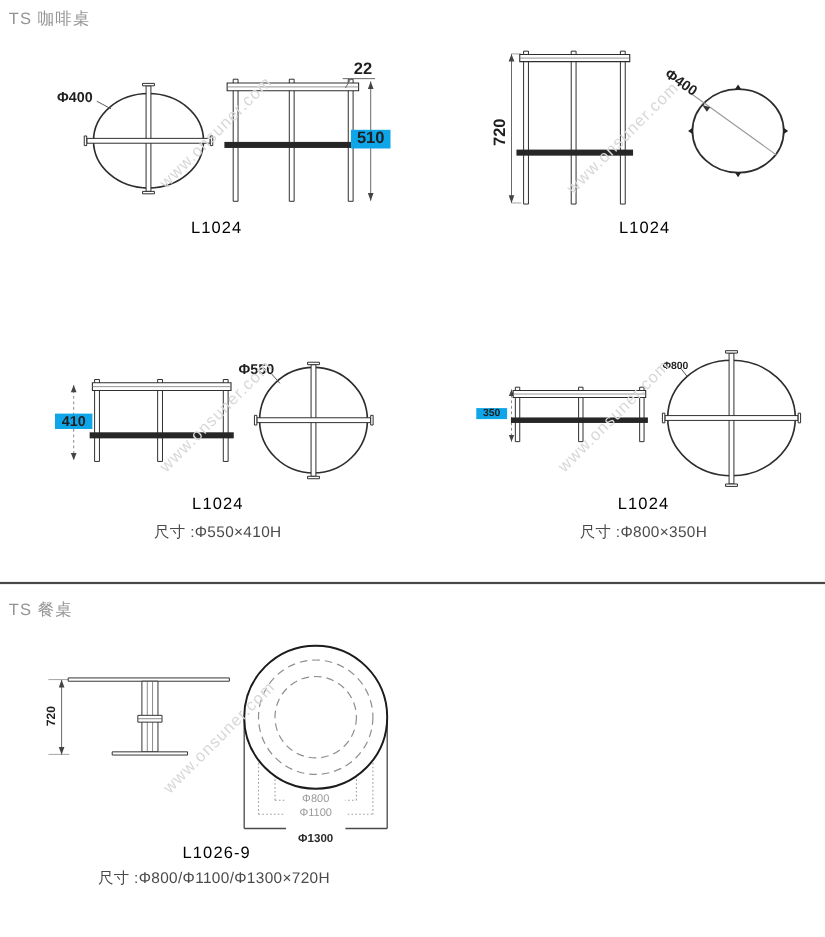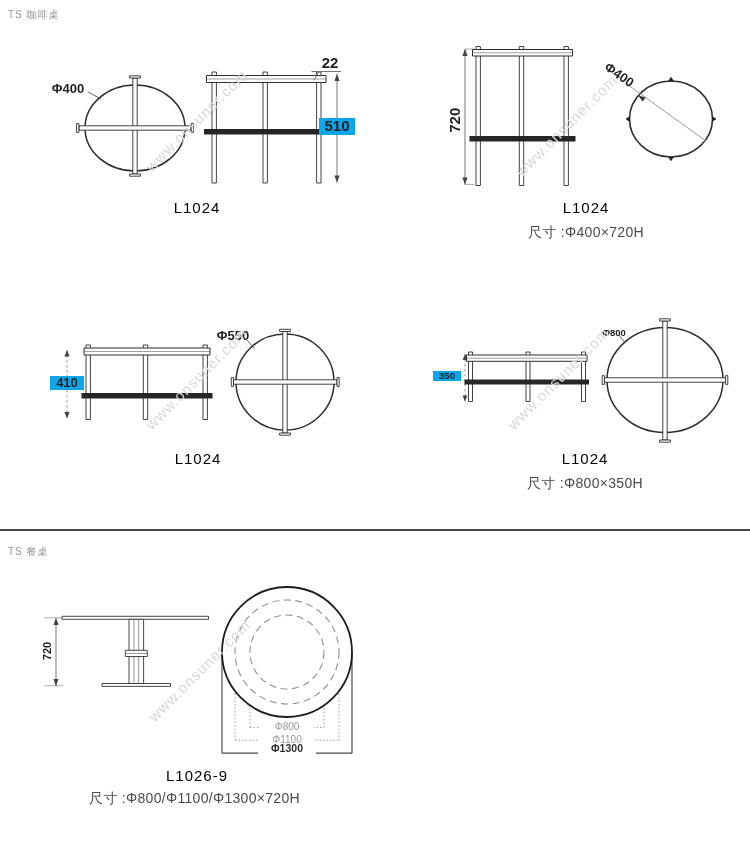--- a/index.html
+++ b/index.html
@@ -1,20 +1,20 @@
 <!DOCTYPE html>
 <html><head>
 <meta charset="utf-8">
 <style>
   html,body{margin:0;padding:0;background:#fff;}
   .page{position:relative;width:750px;height:852px;background:#ffffff;overflow:hidden;
         font-family:"Liberation Sans","DejaVu Sans",sans-serif;}
   .quad{position:absolute;}
   .quad svg{position:absolute;left:0;top:0;}
-  .section-title{position:absolute;font-size:10px;color:#949494;letter-spacing:1px;}
+  .section-title{position:absolute;font-size:15px;color:#949494;letter-spacing:1px;}
   .divider{position:absolute;left:0;width:750px;height:2px;background:#474747;}
   .lbl{position:absolute;line-height:1.1;text-align:center;color:#1f1f1f;font-weight:bold;background:#0ea5e9;}
   .lbl-lg{font-size:15px;}
   .lbl-md{font-size:13px;}
   .lbl-sm{font-size:9.5px;}
   .nobg{background:transparent;}
   .rot-ccw{transform:rotate(-90deg);}
   .rot-diag{transform:rotate(35deg);}
   .model{position:absolute;font-size:15px;color:#000000;text-align:center;letter-spacing:1px;}
   .size{position:absolute;font-size:14px;color:#4a4a4a;text-align:center;letter-spacing:0.3px;}
@@ -88,21 +88,20 @@
         <polygon points="263.4,55.5 270.6,57.6 267.6,61.6" fill="#333" stroke="none"></polygon>
         <polygon points="293,41.3 299,41.3 296,36.8" fill="#222" stroke="none"></polygon>
         <polygon points="293,116.7 299,116.7 296,121.2" fill="#222" stroke="none"></polygon>
         <polygon points="254.9,76 254.9,82 250.5,79" fill="#222" stroke="none"></polygon>
         <polygon points="337.1,76 337.1,82 341.5,79" fill="#222" stroke="none"></polygon>
       </g>
     </svg>
     <div class="lbl lbl-lg nobg rot-ccw" style="left:60px;top:72px;width:40px">720</div>
     <div class="lbl lbl-md nobg rot-diag" style="left:222px;top:28px;width:44px">Φ400</div>
     <div class="model" style="left:151px;top:159px;width:120px">L1024</div>
-    <div class="size" style="left:111px;top:184px;width:200px">尺寸 :Φ400×720H</div>
   </div>
 
   <div class="quad" style="left:0;top:290px;width:375px;height:238px">
     <svg width="375" height="238" viewBox="0 0 375 238">
       <g stroke="#888" stroke-width="0.9" fill="none">
         <line x1="67" y1="60" x2="67" y2="128.5" stroke-dasharray="2.5 2.5"></line>
         <polygon points="67,60 64.4,66.6 69.6,66.6" fill="#444" stroke="none"></polygon>
         <polygon points="67,128.5 64.4,121.9 69.6,121.9" fill="#444" stroke="none"></polygon>
       </g>
       <g stroke="#2e2e2e" fill="none">
@@ -120,20 +119,21 @@
         <rect x="279.6" y="39.3" width="10.8" height="2.2" fill="#fff" stroke-width="0.9"></rect>
         <rect x="279.6" y="143" width="10.8" height="2.2" fill="#fff" stroke-width="0.9"></rect>
         <rect x="231.3" y="87.6" width="2.2" height="8.8" fill="#fff" stroke-width="0.9"></rect>
         <rect x="337" y="87.6" width="2.2" height="8.8" fill="#fff" stroke-width="0.9"></rect>
         <line x1="247" y1="50" x2="254.5" y2="58.5" stroke="#555" stroke-width="0.9"></line>
       </g>
     </svg>
     <div class="lbl lbl-md" style="left:50px;top:86px;width:34px">410</div>
     <div class="lbl lbl-md nobg" style="left:211px;top:39px;width:44px">Φ550</div>
     <div class="model" style="left:138px;top:160px;width:120px">L1024</div>
+    <div class="size" style="left:98px;top:185px;width:200px">尺寸 :Φ550×410H</div>
   </div>
 
   <div class="quad" style="left:375px;top:290px;width:375px;height:238px">
     <svg width="375" height="238" viewBox="0 0 375 238">
       <g stroke="#888" stroke-width="0.9" fill="none">
         <line x1="90" y1="64" x2="90" y2="111.5" stroke-dasharray="2.5 2.5"></line>
         <polygon points="90,64 87.6,70 92.4,70" fill="#444" stroke="none"></polygon>
         <polygon points="90,111.5 87.6,105.5 92.4,105.5" fill="#444" stroke="none"></polygon>
       </g>
       <g stroke="#2e2e2e" fill="none">
@@ -197,21 +197,21 @@
         <line x1="250" y1="162.5" x2="261" y2="162.5" stroke="#a0a0a0" stroke-width="1" stroke-dasharray="1.5 2"></line>
         <line x1="313" y1="162.5" x2="324" y2="162.5" stroke="#a0a0a0" stroke-width="1" stroke-dasharray="1.5 2"></line>
         <circle cx="287" cy="87" r="65" stroke="#1c1c1c" stroke-width="1.8" fill="#fff"></circle>
         <circle cx="287" cy="87" r="52" stroke="#8f8f8f" stroke-width="1.1" stroke-dasharray="7 4.5"></circle>
         <circle cx="287" cy="87" r="37" stroke="#8f8f8f" stroke-width="1.1" stroke-dasharray="7 4.5"></circle>
       </g>
     </svg>
     <div class="lbl nobg rot-ccw" style="left:29px;top:80px;width:36px;font-size:11px">720</div>
     <div class="ring-lbl" style="left:260px;top:157px;width:54px">Φ800</div>
     <div class="ring-lbl" style="left:258px;top:170px;width:58px">Φ1100</div>
-    <div class="ring-lbl dark" style="left:258px;top:178px;width:58px">Φ1300</div>
+    <div class="ring-lbl dark" style="left:258px;top:192px;width:58px">Φ1300</div>
     <div class="model" style="left:137px;top:202px;width:120px">L1026-9</div>
     <div class="size" style="left:37px;top:225px;width:315px">尺寸 :Φ800/Φ1100/Φ1300×720H</div>
   </div>
 
   <div class="wm" style="left:128px;top:112px">www.onsuner.com</div>
   <div class="wm" style="left:498px;top:117px">www.onsuner.com</div>
   <div class="wm" style="left:128px;top:370px">www.onsuner.com</div>
   <div class="wm" style="left:490px;top:370px">www.onsuner.com</div>
   <div class="wm" style="left:131px;top:662px">www.onsuner.com</div>
 

